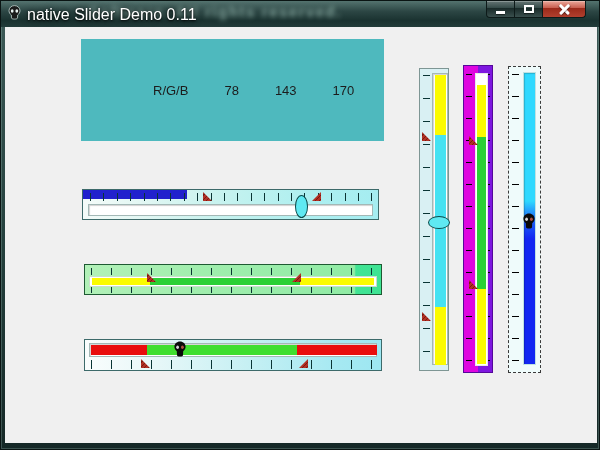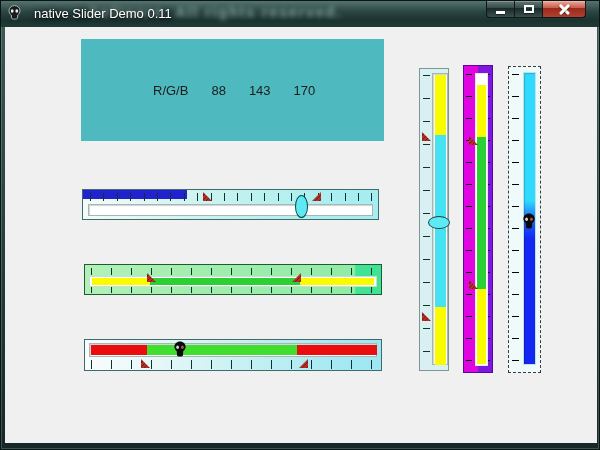--- a/index.html
+++ b/index.html
@@ -6,41 +6,41 @@
   body{width:600px;height:450px;font-family:"Liberation Sans",sans-serif;}
   .window{position:relative;width:600px;height:450px;box-sizing:border-box;
     background:linear-gradient(180deg,#3E5B58 0%,#24403D 55%,#152827 100%);
     border:1px solid #0A1413;box-shadow:inset 0 0 0 1px rgba(180,210,205,.25);overflow:hidden;}
   
   .titlebar{position:absolute;left:0;top:0;width:100%;height:26px;
     background:linear-gradient(180deg,#54736F 0%,#2C4644 40%,#1A3230 75%,#223B39 100%);overflow:hidden;}
   .glass-text{position:absolute;left:88px;top:3px;width:410px;font-size:14px;font-weight:bold;
     letter-spacing:2px;color:rgba(198,236,224,.55);filter:blur(2.6px);white-space:nowrap;}
   .app-icon{position:absolute;left:6px;top:4px;width:15px;height:15px;}
-  .title{position:absolute;left:26px;top:5px;font-size:13px;color:#fff;
-    text-shadow:0 0 6px rgba(0,0,0,.8),0 1px 2px rgba(0,0,0,.8);white-space:nowrap;margin-left:7px;}
+  .title{position:absolute;left:26px;top:5px;font-size:16px;color:#fff;
+    text-shadow:0 0 6px rgba(0,0,0,.8),0 1px 2px rgba(0,0,0,.8);white-space:nowrap;}
   .winbtns{position:absolute;top:0;right:13px;display:flex;}
   .wb{height:17px;box-sizing:border-box;border:1px solid #0D1A19;border-top:none;
     display:flex;align-items:center;justify-content:center;
     background:linear-gradient(180deg,rgba(255,255,255,.30),rgba(255,255,255,.07) 45%,rgba(0,0,0,.28) 46%,rgba(255,255,255,.10)),#233B39;
     box-shadow:inset 0 1px 0 rgba(255,255,255,.25);}
   .wb-min{width:29px;border-radius:0 0 0 4px;}
   .wb-max{width:28px;border-left:none;}
   .wb-close{width:43px;border-left:none;border-radius:0 0 4px 0;
     background:linear-gradient(180deg,#EBA89A,#C65A4A 45%,#9C2A1A 46%,#B2402E);}
   .glyph-min{width:9px;height:3px;background:#fff;margin-top:6px;box-shadow:0 1px 1px rgba(0,0,0,.5);}
   .glyph-max{width:10px;height:8px;border:2px solid #fff;box-sizing:border-box;box-shadow:0 1px 1px rgba(0,0,0,.45);}
   .glyph-close{position:relative;width:13px;height:11px;}
   .glyph-close i{position:absolute;left:0;top:4px;width:13px;height:2.5px;background:#fff;border-radius:1px;box-shadow:0 1px 1px rgba(0,0,0,.4);}
   .glyph-close i:nth-child(1){transform:rotate(45deg);}
   .glyph-close i:nth-child(2){transform:rotate(-45deg);}
   
   .client{position:absolute;left:4px;top:26px;width:592px;height:416px;background:var(--client-bg,#F0F0F0);}
   .preview{position:absolute;left:76px;top:12px;width:303px;height:102px;background:var(--preview-bg,#4EB9BE);
-    display:flex;align-items:center;gap:23px;padding-left:72px;box-sizing:border-box;
+    display:flex;align-items:center;gap:36px;padding-left:72px;box-sizing:border-box;
     font-size:13px;color:var(--preview-text,#1C1C1C);}
   
   .slider{position:absolute;box-sizing:border-box;border:1px solid var(--slider-border,#3D6A6A);}
   .channel{position:absolute;background:#fff;border:1px solid #A3B8B6;box-sizing:border-box;
     box-shadow:inset 1px 1px 1px rgba(0,0,0,.18);}
   .seg{position:absolute;}
   .marker{position:absolute;width:9px;height:9px;
     background:repeating-linear-gradient(135deg,var(--marker-red,#B23024) 0 2px,var(--marker-red-dark,#7C180F) 2px 3px);
     clip-path:polygon(0 0,100% 100%,0 100%);}
   .marker.end{clip-path:polygon(100% 0,100% 100%,0 100%);}
@@ -138,21 +138,21 @@
             <i></i>
           </span>
         </div>
     </div>
   </div>
 
   <div class="client">
 
     <div class="preview">
       <span>R/G/B</span>
-      <span>88</span>
+      <span>78</span>
       <span>143</span>
       <span>170</span>
     </div>
 
     <div class="slider" id="h1">
       <div class="hticks"></div>
       <div class="marker start"></div>
       <div class="marker end"></div>
       <div class="channel"></div>
       <div class="sel"></div>

